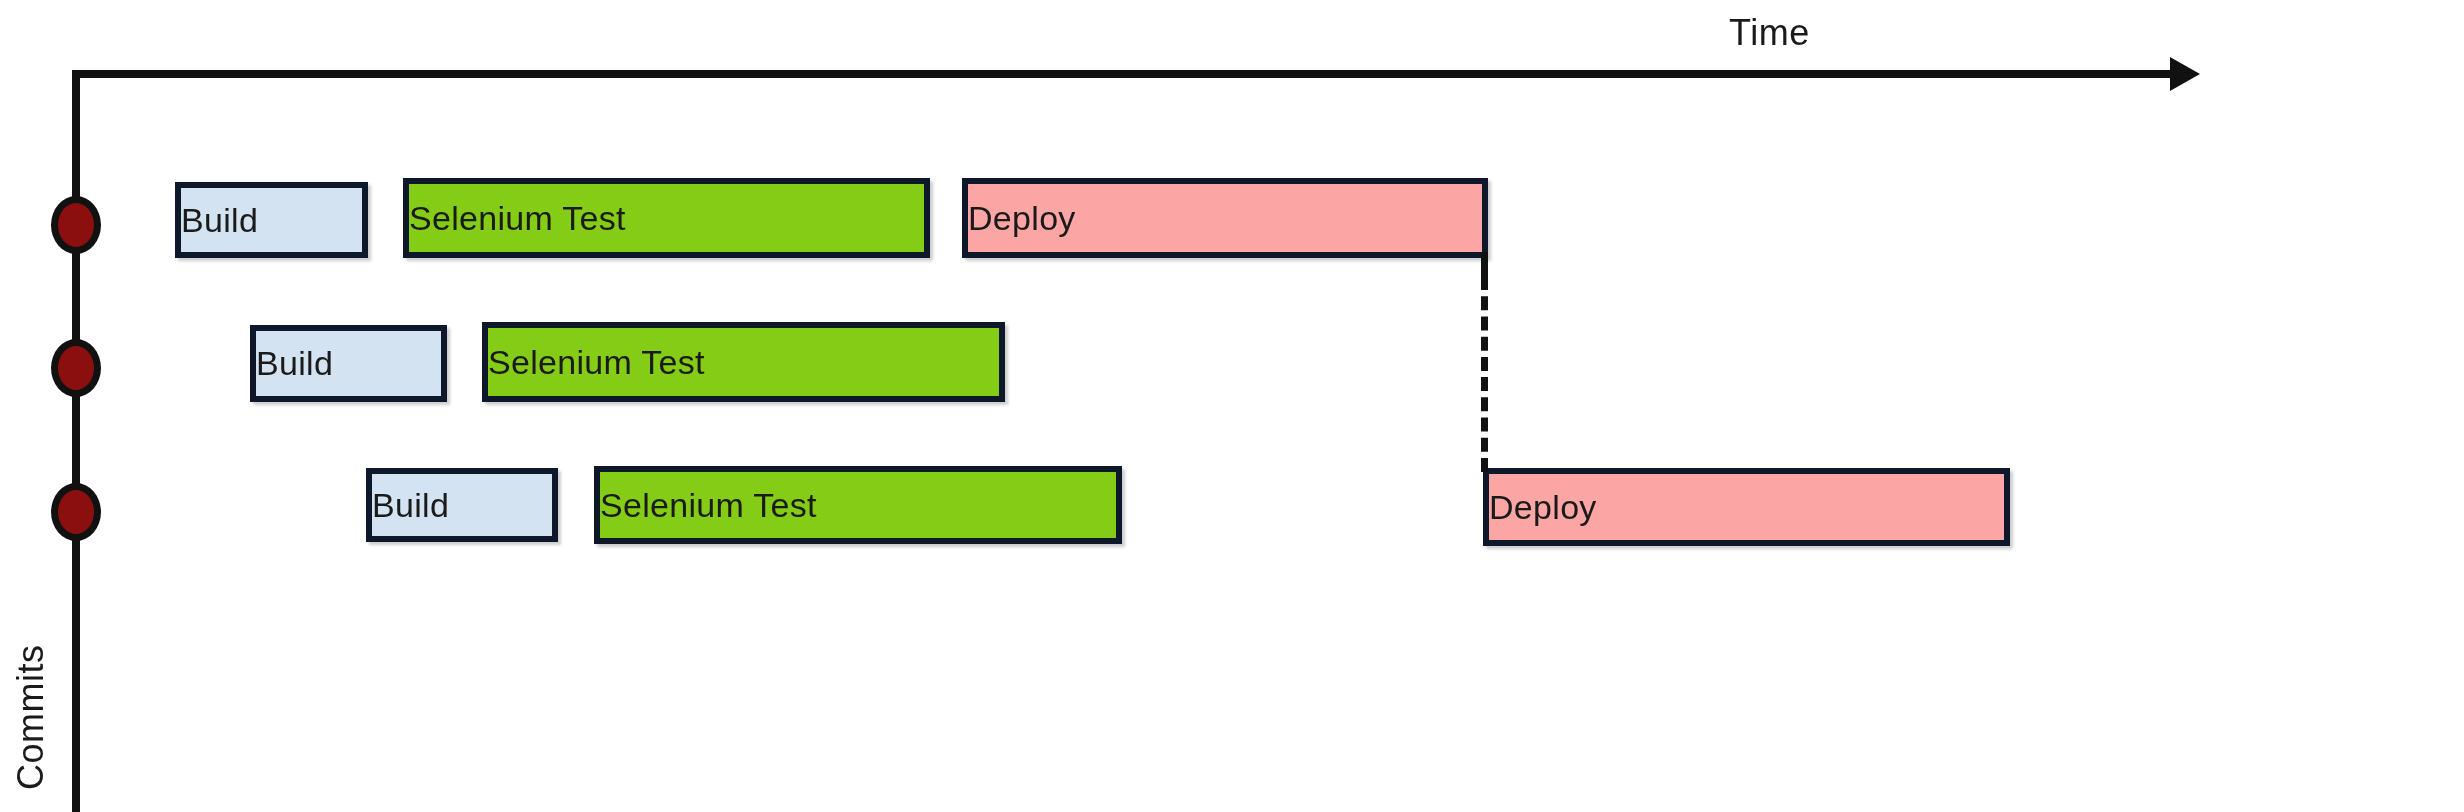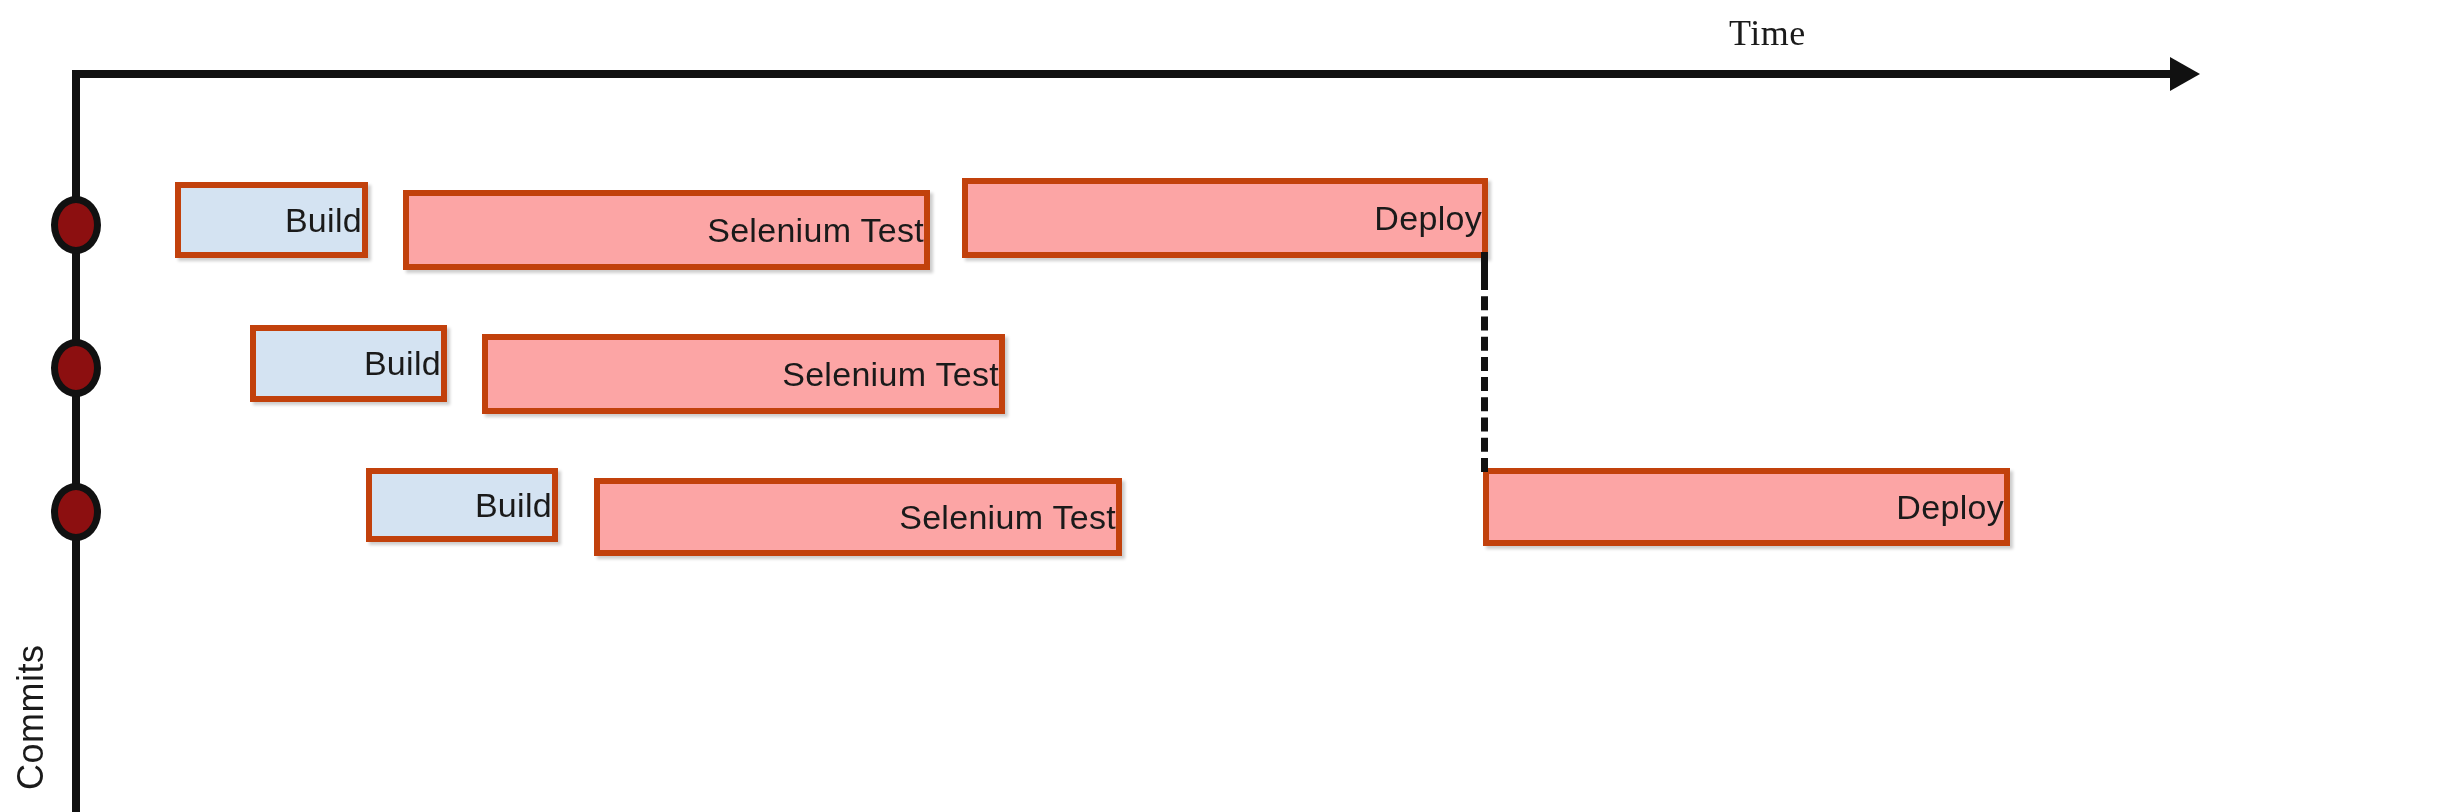--- a/index.html
+++ b/index.html
@@ -43,32 +43,32 @@
     position:absolute;
     background:#8c0f10;
     border:7px solid #111111;
     border-radius:50%;
     box-sizing:border-box;
   }
   
   .stage{
     position:absolute;
     box-sizing:border-box;
-    border:6px solid #c2410c;
+    border:6px solid #0f172a;
     display:flex;
     align-items:center;
-    justify-content:flex-end;
+    justify-content:flex-start;
     color:#1a1a1a;
     font-size:34px;
     letter-spacing:.3px;
     white-space:nowrap;
     box-shadow:3px 3px 3px rgba(0,0,0,.20);
   }
   .stage.build{background:#d4e3f2;}
-  .stage.test{background:#fca5a5;margin-top:12px;}
+  .stage.test{background:#84cc16;}
   .stage.deploy{background:#fca5a5;}
   
   .dep-link{
     position:absolute;
     border-left:7px dashed #111111;
   }
   .dep-stub{
     position:absolute;
     background:#111111;
   }
@@ -77,21 +77,21 @@
 <body>
 
 <div id="canvas">
 
   <div class="axis-vline" style="left:72px; top:70px; width:8px; height:742px;"></div>
 
   <div class="axis-hline" style="left:72px; top:70px; width:2100px; height:8px;"></div>
 
   <div class="arrow-head" style="left:2170px; top:57px;"></div>
 
-  <div class="axis-label" style="left:1729px; top:12px;font-family:Liberation Serif, serif;">Time</div>
+  <div class="axis-label" style="left:1729px; top:12px;">Time</div>
 
   <div class="axis-label vertical" style="left:10px; top:790px;">Commits</div>
 
   <div class="commit-dot" style="left:51px; top:196px; width:50px; height:58px;"></div>
   <div class="commit-dot" style="left:51px; top:339px; width:50px; height:58px;"></div>
   <div class="commit-dot" style="left:51px; top:483px; width:50px; height:58px;"></div>
 
   <div class="stage build" style="left:175px; top:182px; width:193px; height:76px;">
     <span>Build</span>
   </div>

